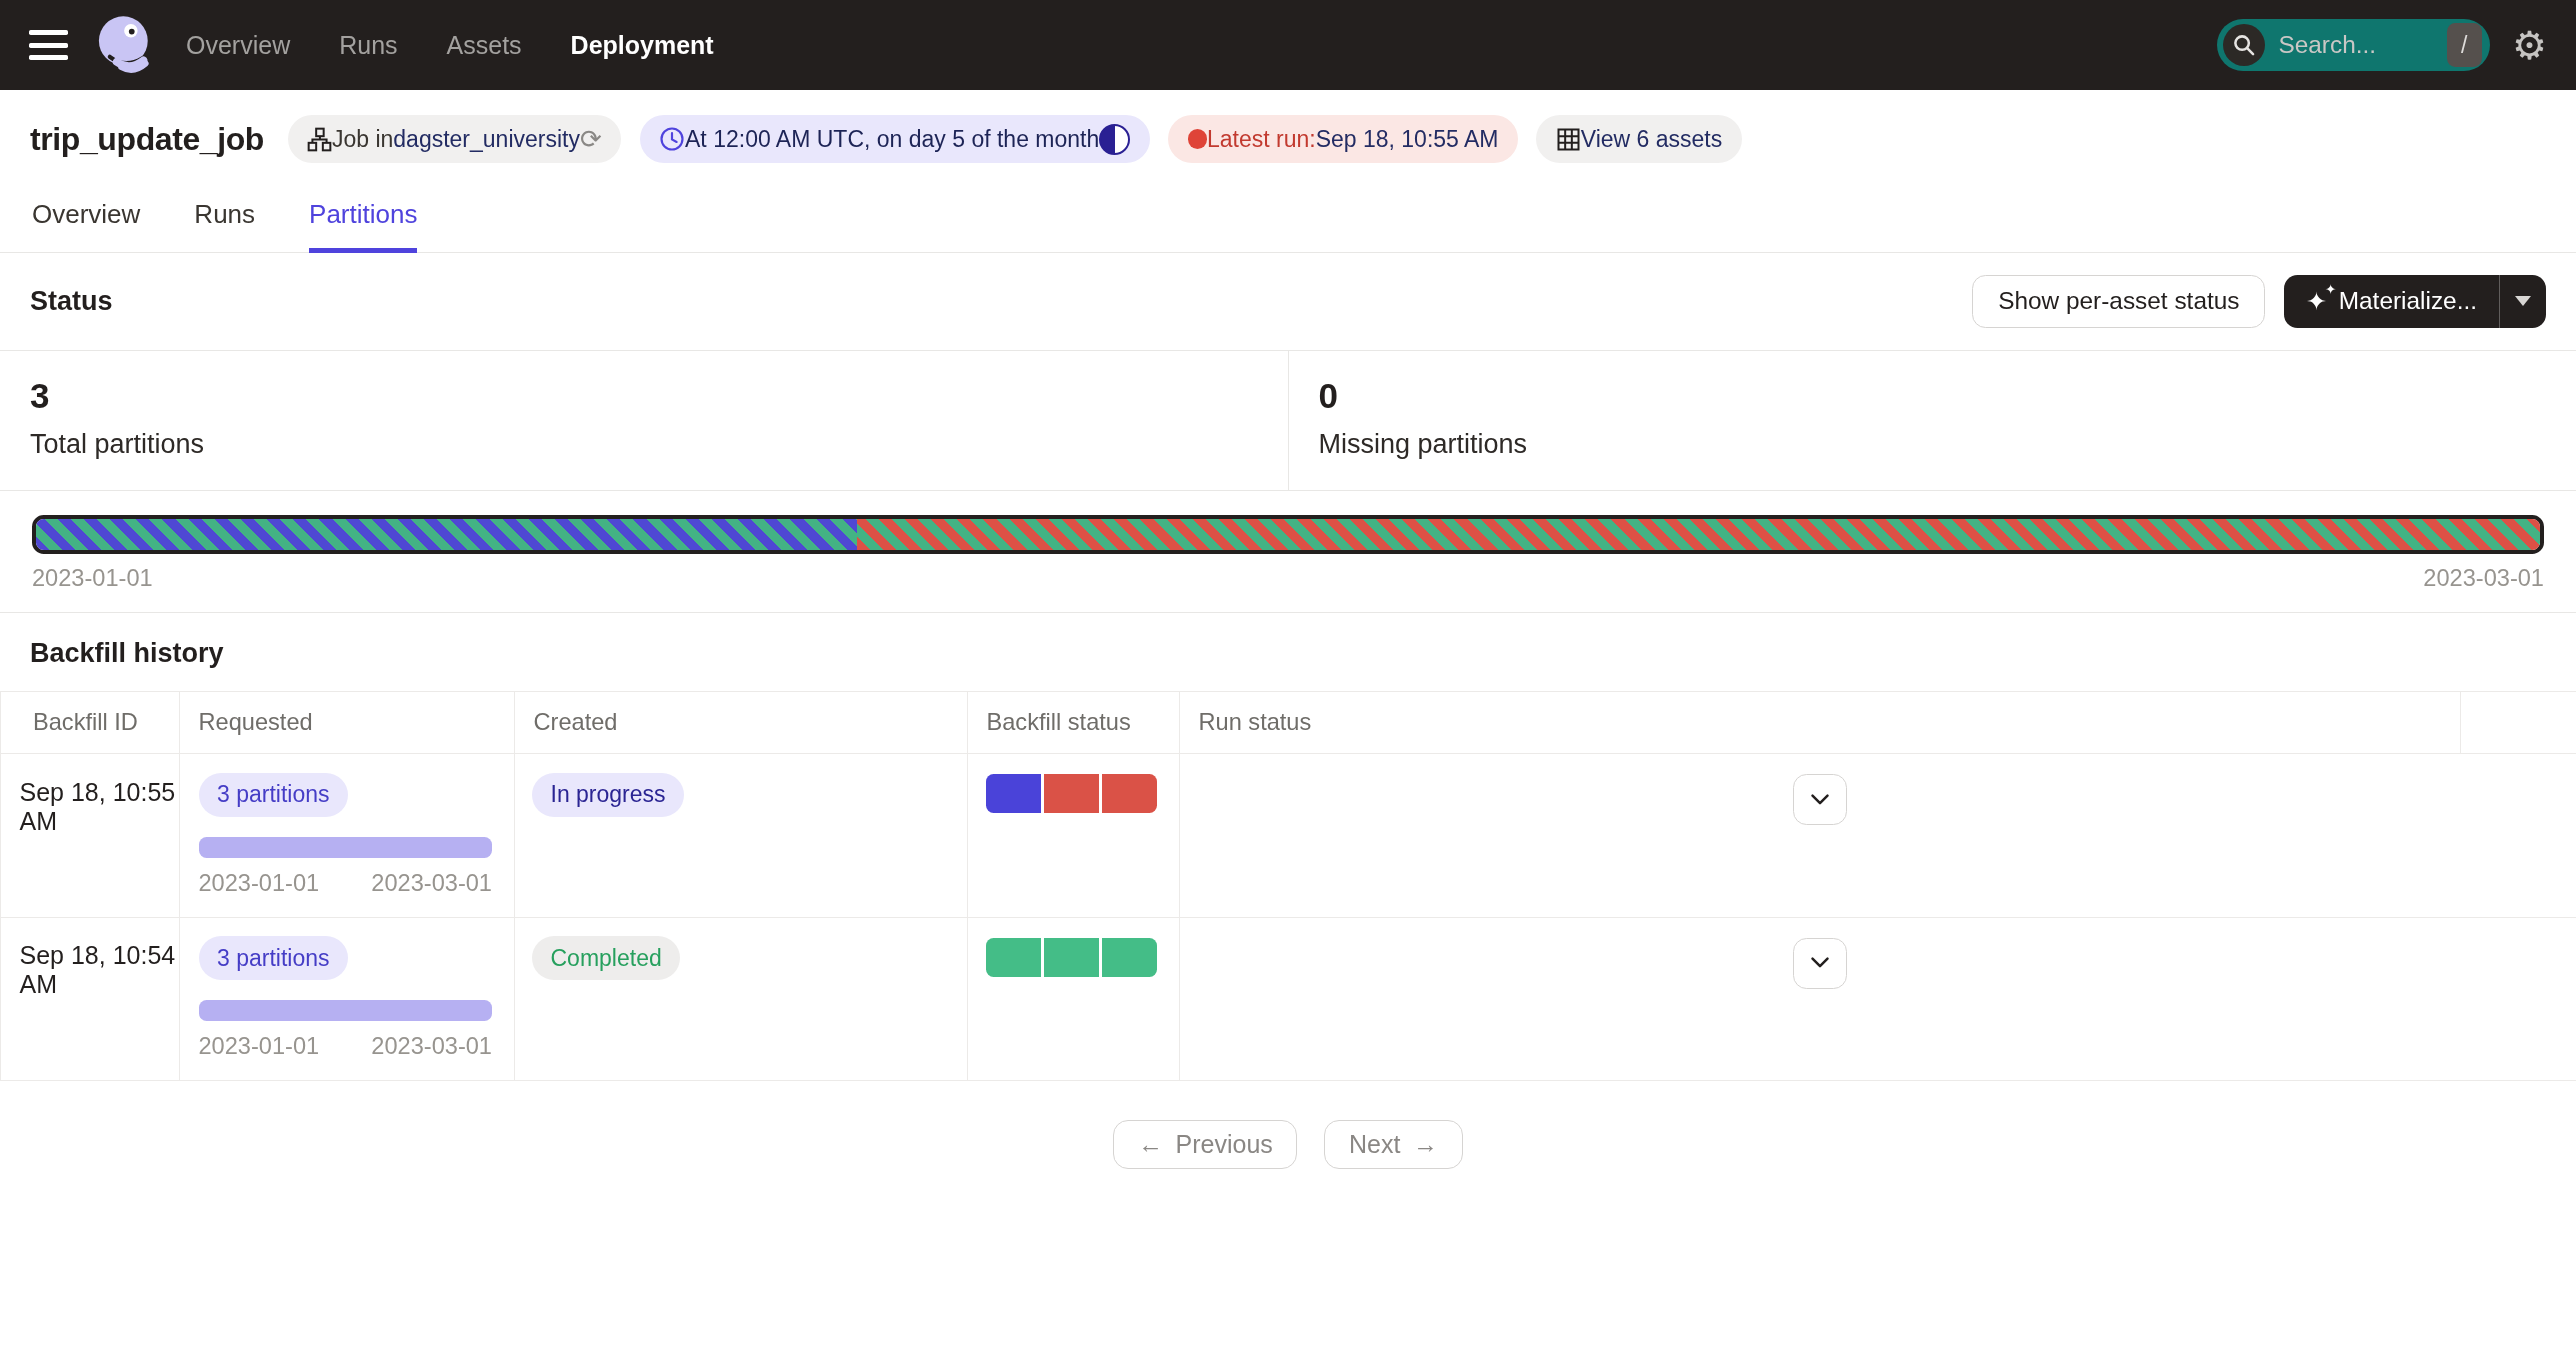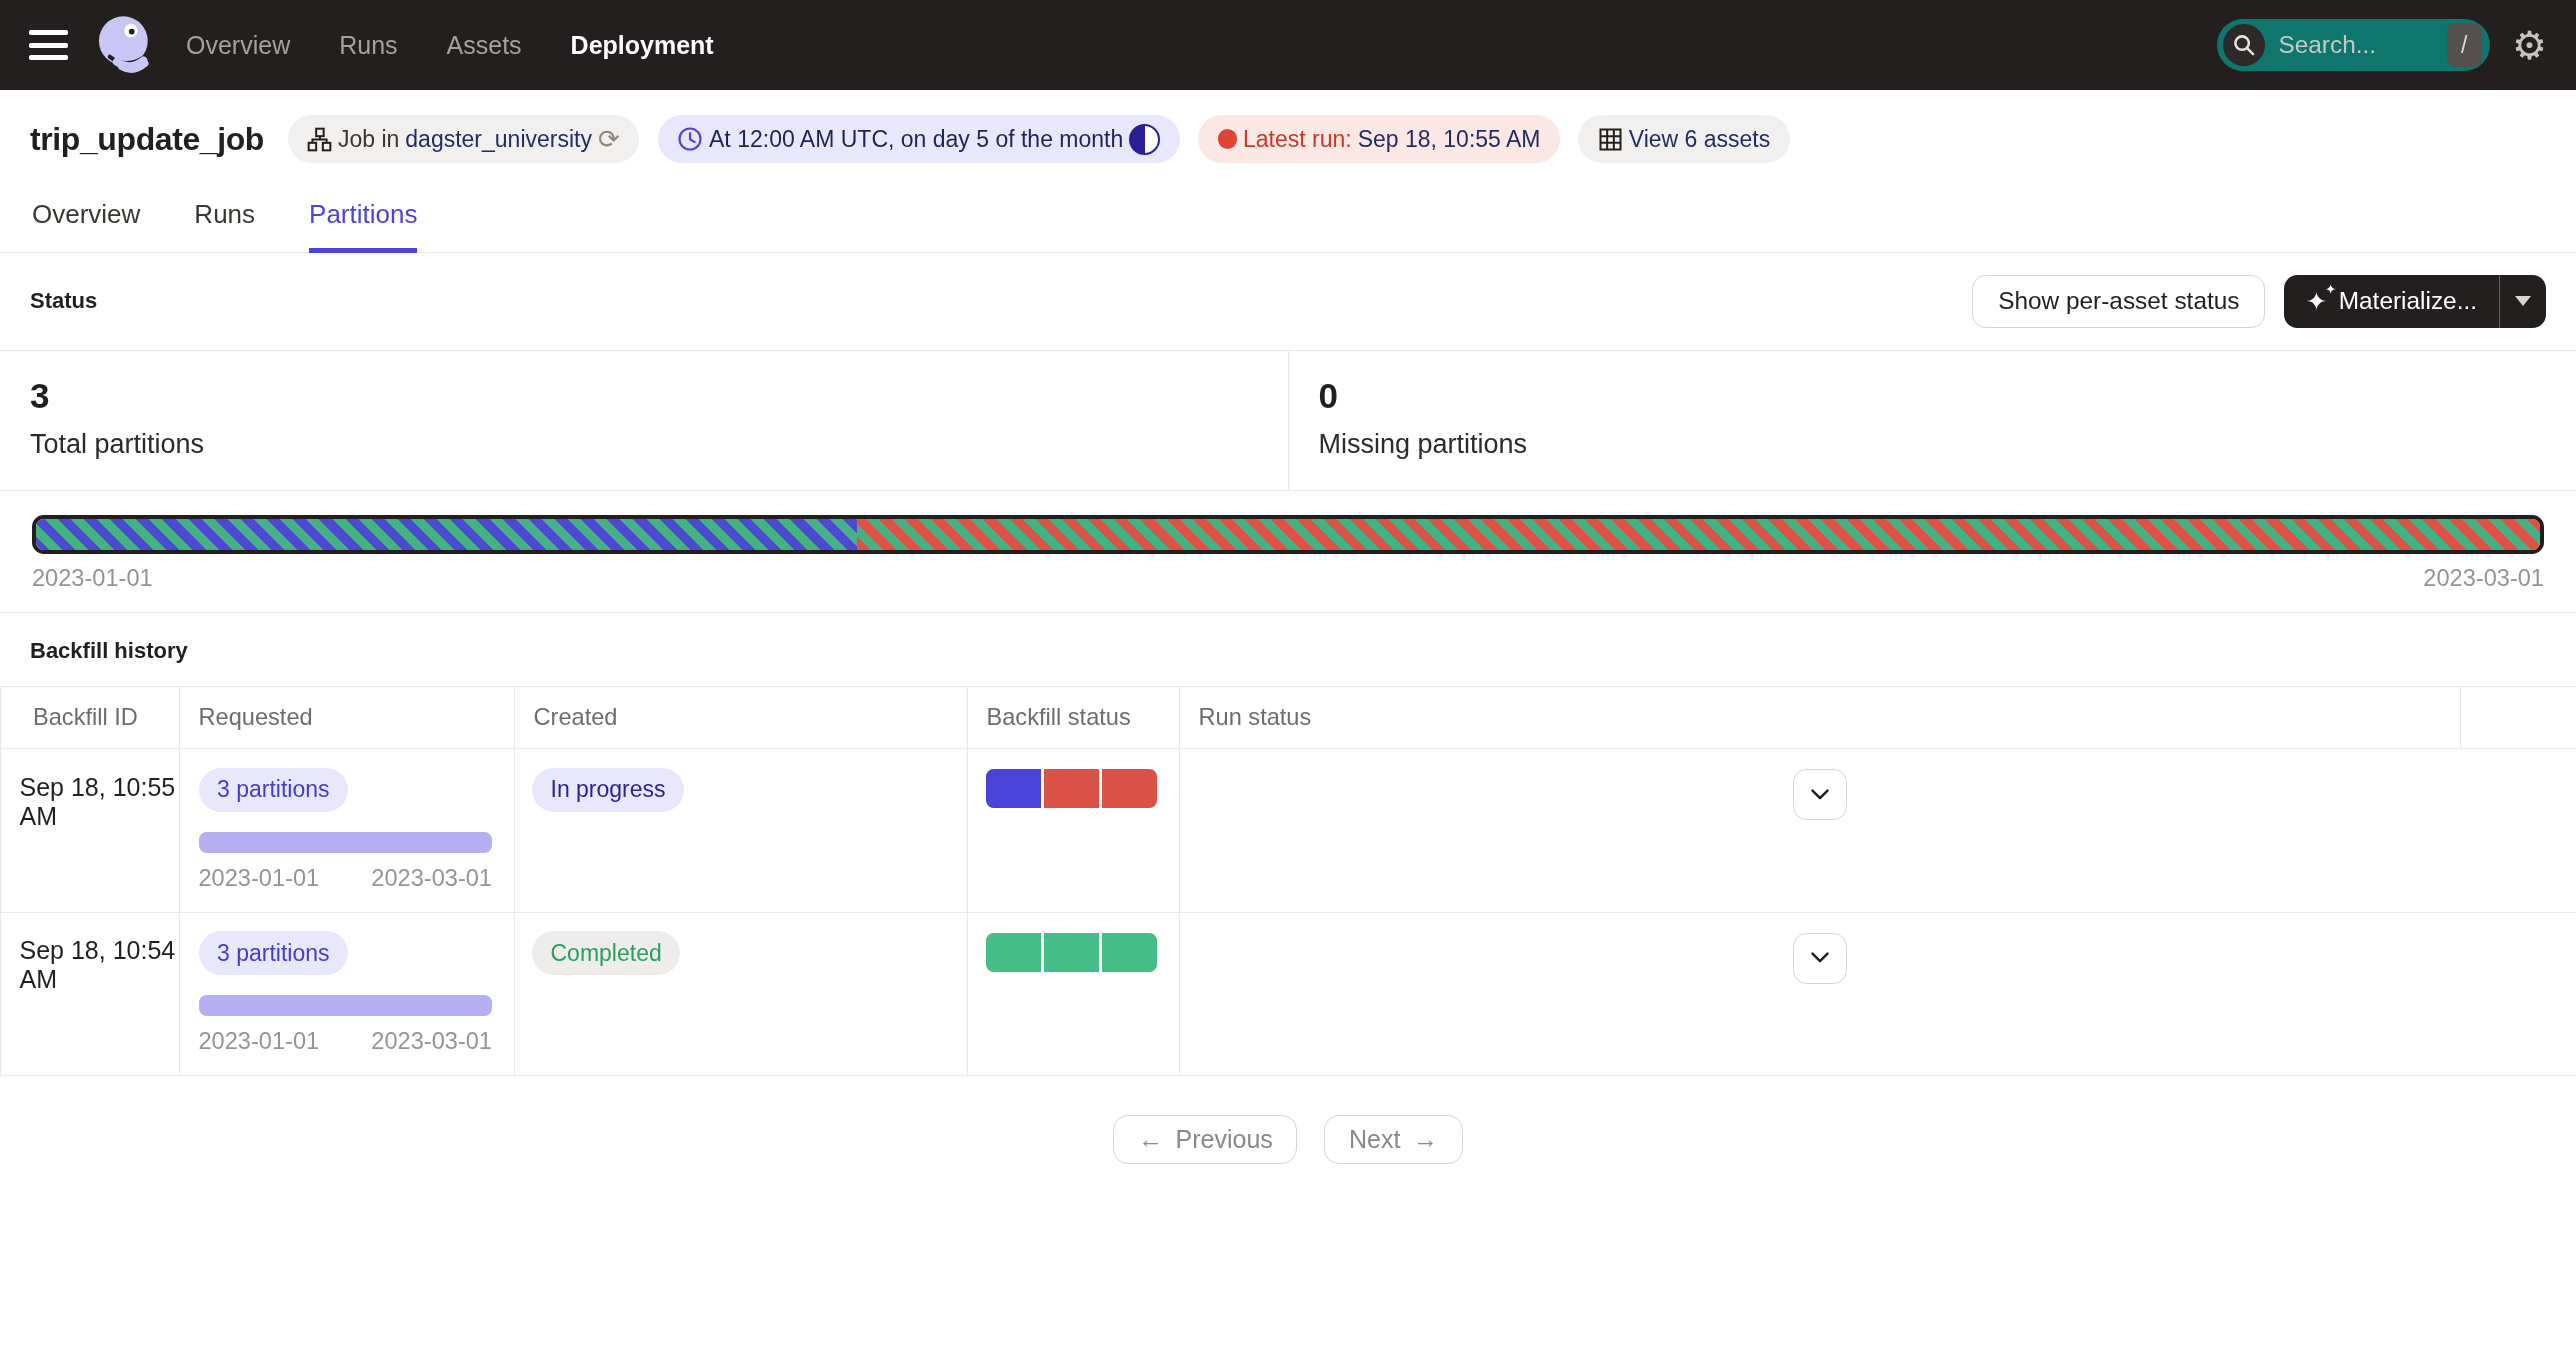--- a/index.html
+++ b/index.html
@@ -16,38 +16,38 @@
   .nav-spacer { flex:1; }
   .search { width:273px; height:52px; border-radius:26px; background:#0f766e; display:flex; align-items:center; gap:13.5px; padding:0 8.4px 0 5.9px; }
   .search-icon-wrap { width:42px; height:42px; border-radius:50%; background:#2c2926; display:grid; place-items:center; }
   .search-text { flex:1; font-size:24.4px; color:#c9c7c5; }
   .kbd { width:35px; height:44px; border-radius:8.4px; background:#55504d; color:#dedcda; display:grid; place-items:center; font-size:23px; }
   .gear { font-size:39px; color:#c6c4c2; margin-left:22px; cursor:pointer; line-height:1; }
 
   
   .header { display:flex; align-items:center; gap:18.5px; padding:25px 30px 18.5px; }
   .page-title { font-size:32px; font-weight:700; color:#231f1e; letter-spacing:-0.4px; margin-right:5px; }
-  .pill { height:48px; border-radius:24.4px; display:inline-flex; align-items:center; gap:6px; padding:0 19.4px; font-size:23px; white-space:nowrap; }
+  .pill { height:48px; border-radius:24.4px; display:inline-flex; align-items:center; gap:0; padding:0 19.4px; font-size:23px; white-space:nowrap; }
   .pill-gray { background:#f1f0ef; color:#3a3631; }
   .pill-lavender { background:var(--badge-lavender-bg,#e9e7fc); color:#1d2456; }
   .pill-pink { background:var(--latest-run-bg,#fbe7e4); color:#1d2456; }
   .link-navy { color:var(--link-navy,#232c63); cursor:pointer; }
   .latest-label { color:#c23a2f; }
   .red-dot { width:19.4px; height:19.4px; border-radius:50%; background:#df4438; }
   .refresh { font-size:26px; color:#8a8885; cursor:pointer; line-height:1; }
   .toggle { width:31px; height:31px; border-radius:50%; border:2.5px solid #2a2093; background:linear-gradient(90deg,#2a2093 0 52%,#ffffff 52%); cursor:pointer; }
 
   
   .tabs { display:flex; gap:54px; padding:17px 32px 0; border-bottom:1.7px solid #e8e7e5; }
   .tab { font-size:26px; color:#3a3631; padding-bottom:22px; cursor:pointer; }
   .tab.active { color:var(--accent-indigo,#4f43dd); border-bottom:5px solid var(--accent-indigo,#4f43dd); margin-bottom:-1.7px; padding-bottom:17px; }
 
   
   .status-row { display:flex; align-items:center; justify-content:space-between; padding:22px 30px; }
-  .section-heading { font-size:22px; font-weight:700; color:#231f1e; }
+  .section-heading { font-size:27px; font-weight:700; color:#231f1e; }
   .status-buttons { display:flex; gap:18.5px; align-items:center; }
   .btn-outline { height:53px; border:1.7px solid #d6d4d2; border-radius:13.5px; background:#fff; display:flex; align-items:center; padding:0 25px; font-size:24.4px; color:#231f1e; cursor:pointer; }
   .btn-dark { height:53px; border-radius:13.5px; background:#231f1e; color:#fff; display:flex; align-items:stretch; cursor:pointer; overflow:hidden; }
   .btn-dark-main { display:flex; align-items:center; gap:11.8px; padding:0 22px; font-size:24.4px; }
   .sparkle { position:relative; font-size:25px; line-height:1; }
   .sparkle small { position:absolute; top:-5.9px; right:-9.3px; font-size:13.5px; }
   .btn-dark-caret { width:47px; border-left:1.7px solid rgba(255,255,255,.28); display:grid; place-items:center; }
   .caret-down { width:0; height:0; border-left:8.4px solid transparent; border-right:8.4px solid transparent; border-top:10px solid #d8d6d4; }
 
   

